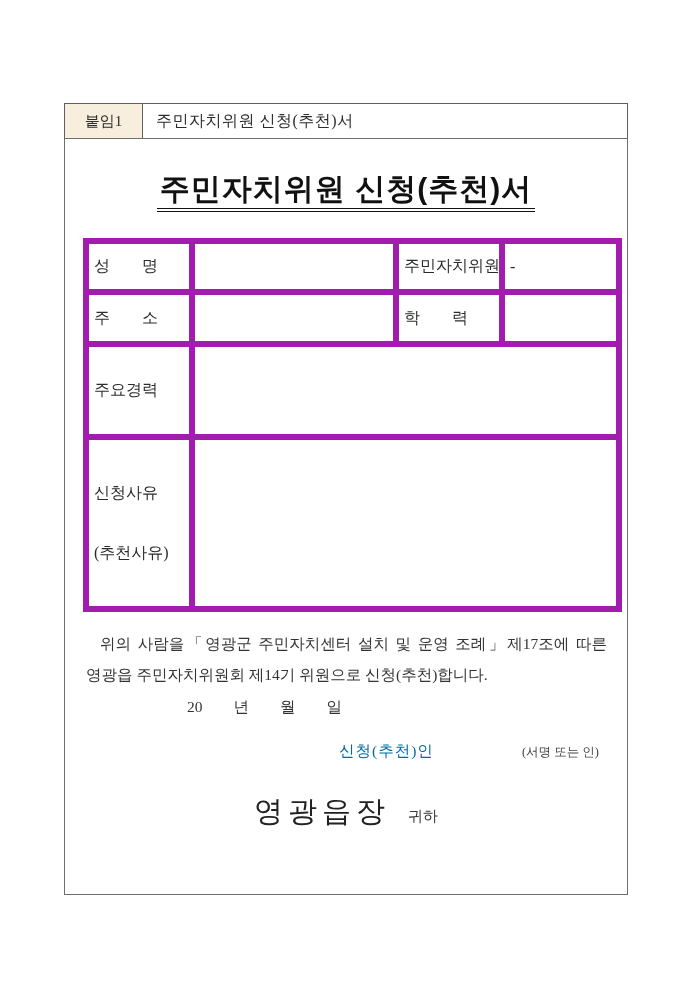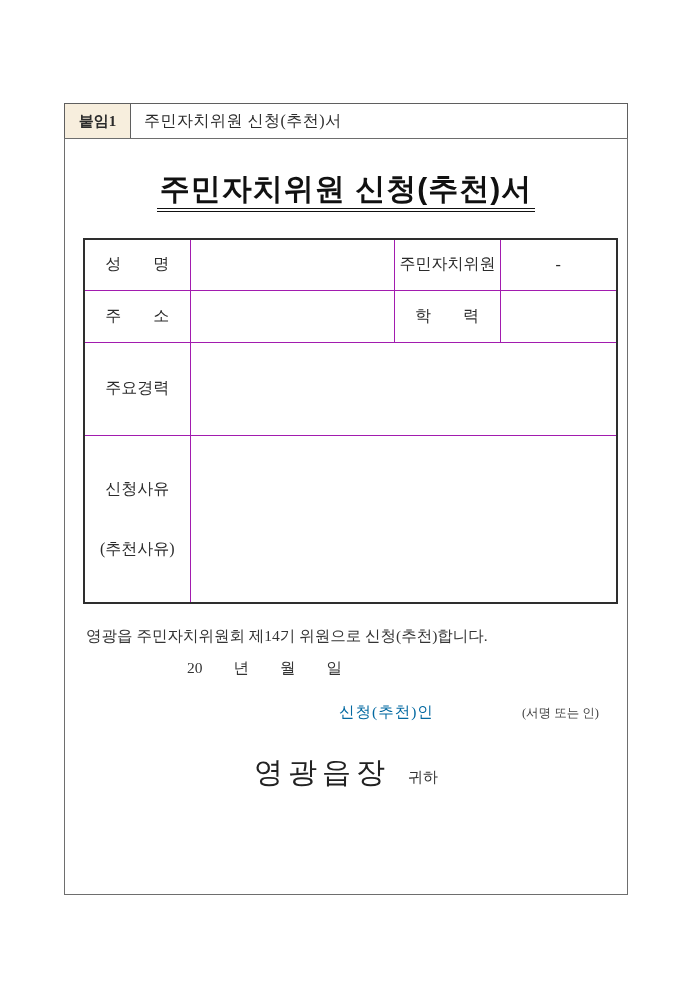--- a/index.html
+++ b/index.html
@@ -14,25 +14,25 @@
 
   
   .header-table {
     position:absolute; left:64px; top:103px;
     width:564px; height:36px;
     display:flex; box-sizing:border-box;
     border:1px solid #5f5f5f;
     background:#ffffff;
   }
   .header-label-cell {
-    width:66px; box-sizing:border-box;
+    width:78px; box-sizing:border-box;
     background:#f7eedd;
     border-right:1px solid #5f5f5f;
     display:flex; align-items:center; justify-content:center;
-    font-size:15px; font-weight:bold;
+    font-size:15px; font-weight:normal;
   }
   .header-title-cell {
     flex:1; display:flex; align-items:center;
     padding-left:13px; font-size:16px; letter-spacing:0.5px;
   }
 
   
   .outer-box {
     position:absolute; left:64px; top:138px;
     width:564px; height:757px;
@@ -58,22 +58,22 @@
   
   .form-table {
     border-collapse:collapse;
     table-layout:fixed;
     width:533px;
     margin:28px 0 0 18px;
     border:2px solid #2e2e2e;
     font-size:16px;
   }
   .form-table td {
-    border:1px solid #a21caf;
-    text-align:center;
+    border:6px solid #a21caf;
+    text-align:left;
     vertical-align:middle;
     white-space:pre;
     padding:5px;
     overflow:hidden;
   }
   .form-table td.lbl { color:#2b2b2b; }
   .reason-label div { line-height:24px; }
 
   
   .body-text {
@@ -175,20 +175,21 @@
           <td class="lbl reason-label">
             <div>신청사유</div>
             <div>(추천사유)</div>
           </td>
           <td colspan="3"></td>
         </tr>
       </tbody>
     </table>
 
     <div class="body-text">
+      <div class="body-line1">위의 사람을「영광군 주민자치센터 설치 및 운영 조례」제17조에 따른</div>
       <div class="body-line2">영광읍 주민자치위원회 제14기 위원으로 신청(추천)합니다.</div>
     </div>
 
     <div class="date-line">20　　년　　월　　일</div>
 
     <div class="sig-line">
       <span class="sig-label">신청(추천)인</span>
       <span class="sig-note">(서명 또는 인)</span>
     </div>
 

